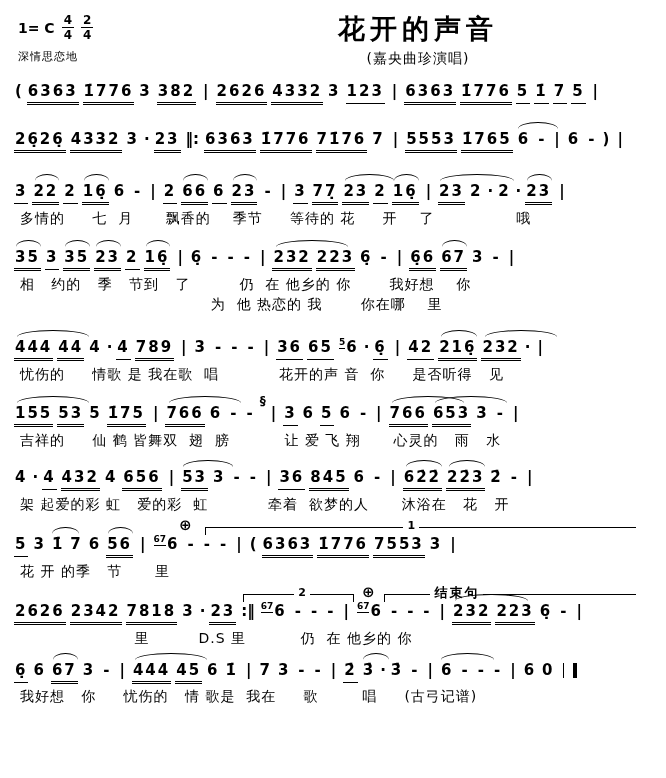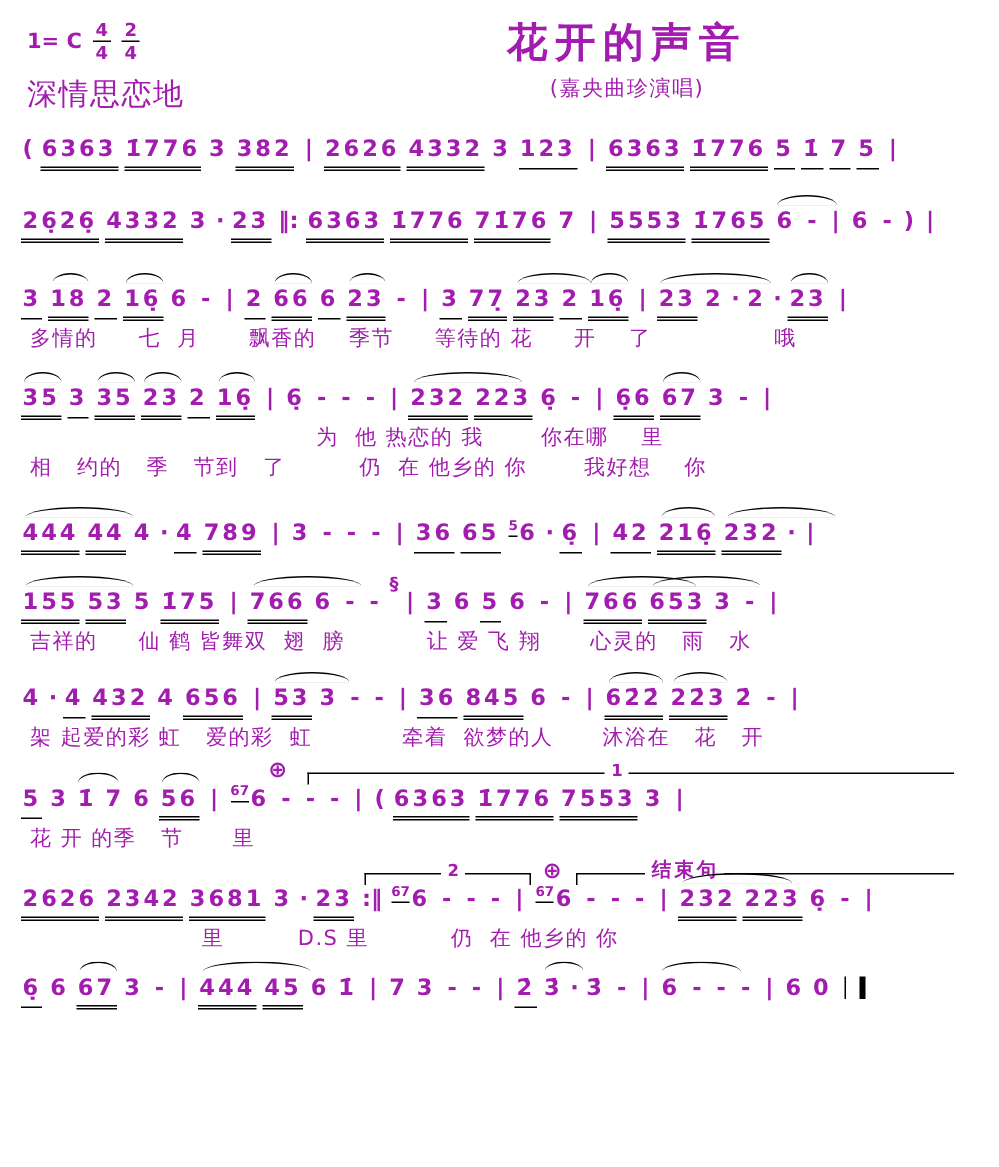--- a/index.html
+++ b/index.html
@@ -1,28 +1,28 @@
 <!DOCTYPE html>
 <html><head>
 <meta charset="utf-8">
 <style>
   html,body{margin:0;padding:0;background:#e8e8e8;}
   #sheet{
     position:relative;width:666px;height:778px;margin:0 auto;
-    background:#ffffff;color:#a21caf;overflow:hidden;
+    background:#ffffff;color:#000000;overflow:hidden;
     font-family:"DejaVu Sans","Liberation Sans",sans-serif;
   }
   
   .hdr{display:flex;align-items:flex-start;padding:14px 18px 0 18px;}
   .hdr-left{width:170px;font-weight:bold;font-size:14px;white-space:nowrap;}
   .keyline{display:flex;align-items:center;gap:2px;}
   .frac{display:inline-block;text-align:center;line-height:1;font-size:12px;margin-left:5px;vertical-align:middle;}
   .frac b{display:block;border-bottom:1.3px solid #000;padding:0 2px 1px;}
   .frac i{display:block;font-style:normal;padding-top:1px;}
-  .mood{font-weight:normal;font-size:20px;margin-top:8px;letter-spacing:1px;}
+  .mood{font-weight:normal;font-size:11px;margin-top:8px;letter-spacing:1px;}
   .hdr-center{flex:1;text-align:center;}
   .title{font-size:27px;font-weight:bold;letter-spacing:5px;line-height:1.1;}
   .subtitle{font-size:14px;margin-top:6px;letter-spacing:1px;}
   .hdr-right{width:150px;text-align:right;font-size:13px;padding-top:14px;letter-spacing:1px;white-space:nowrap;}
   
   .system{position:relative;padding:0 12px;}
   .music{display:flex;align-items:baseline;white-space:nowrap;height:26px;
          font-weight:bold;font-size:15px;line-height:1.25;}
   .tok{position:relative;display:inline-block;margin:0 2px;letter-spacing:2px;padding:0 1px;}
   .u1{border-bottom:1.3px solid #000;padding-bottom:3px;}
@@ -124,21 +124,21 @@
         <span class="tok">6</span>
         <span class="tok dash">-</span>
         <span class="tok paren">)</span>
         <span class="tok bar">|</span>
       </div>
   </div>
 
   <div class="system s3">
     <div class="music">
         <span class="tok u1">3</span>
-        <span class="tok u2 arc" style="--aw: 1;">18</span>
+        <span class="tok u2 arc" style="--aw: 1;">22</span>
         <span class="tok u1">2</span>
         <span class="tok u2 arc" style="--aw: 1;">16̣</span>
         <span class="tok">6</span>
         <span class="tok dash">-</span>
         <span class="tok bar">|</span>
         <span class="tok u1">2</span>
         <span class="tok u2 arc" style="--aw: 1;">66</span>
         <span class="tok u1">6</span>
         <span class="tok u2 arc" style="--aw: 1;">23</span>
         <span class="tok dash">-</span>
@@ -178,22 +178,22 @@
         <span class="tok u2">223</span>
         <span class="tok">6̣</span>
         <span class="tok dash">-</span>
         <span class="tok bar">|</span>
         <span class="tok u2">6̣6</span>
         <span class="tok u2 arc" style="--aw: 1;">67</span>
         <span class="tok">3</span>
         <span class="tok dash">-</span>
         <span class="tok bar">|</span>
       </div>
+    <div class="lyrics">相   约的   季   节到   了         仍  在 他乡的 你       我好想    你</div>
     <div class="lyrics">                                   为  他 热恋的 我       你在哪    里</div>
-    <div class="lyrics">相   约的   季   节到   了         仍  在 他乡的 你       我好想    你</div>
   </div>
 
   <div class="system s5">
     <div class="music">
         <span class="tok u2 arc" style="--aw: 2;">444</span>
         <span class="tok u2">44</span>
         <span class="tok">4</span>
         <span class="tok dot">·</span>
         <span class="tok u1">4</span>
         <span class="tok u2">789</span>
@@ -208,20 +208,21 @@
         <span class="tok"><span class="grace">5</span>6</span>
         <span class="tok dot">·</span>
         <span class="tok u1">6̣</span>
         <span class="tok bar">|</span>
         <span class="tok u1">42</span>
         <span class="tok u2 arc" style="--aw: 1;">216̣</span>
         <span class="tok u2 arc" style="--aw: 2;">232</span>
         <span class="tok dot">·</span>
         <span class="tok bar">|</span>
       </div>
+    <div class="lyrics">忧伤的     情歌 是 我在歌  唱           花开的声 音  你     是否听得   见</div>
   </div>
 
   <div class="system s6">
     <div class="music">
         <span class="tok u2 arc" style="--aw: 2;">155</span>
         <span class="tok u2">53</span>
         <span class="tok">5</span>
         <span class="tok u2">1̇75</span>
         <span class="tok bar">|</span>
         <span class="tok u2 arc" style="--aw: 2;">766</span>
@@ -309,21 +310,21 @@
           <i class="vlabel">2</i>
         </span>
       <span class="coda" style="left:54.5%">⊕</span>
       <span class="volta ending" style="left:58%;width:39%">
           <i class="vlabel" style="left:18%">结束句</i>
         </span>
     </div>
     <div class="music">
         <span class="tok u2">2626</span>
         <span class="tok u2">2342</span>
-        <span class="tok u2">3681</span>
+        <span class="tok u2">7818</span>
         <span class="tok">3</span>
         <span class="tok dot">·</span>
         <span class="tok u2">23</span>
         <span class="tok rep">:‖</span>
         <span class="tok"><span class="grace">67</span>6</span>
         <span class="tok dash">-</span>
         <span class="tok dash">-</span>
         <span class="tok dash">-</span>
         <span class="tok bar">|</span>
         <span class="tok"><span class="grace">67</span>6</span>
@@ -366,15 +367,16 @@
         <span class="tok bar">|</span>
         <span class="tok arc" style="--aw: 4;">6</span>
         <span class="tok dash">-</span>
         <span class="tok dash">-</span>
         <span class="tok dash">-</span>
         <span class="tok bar">|</span>
         <span class="tok">6</span>
         <span class="tok">0</span>
         <span class="tok endbar"></span>
       </div>
+    <div class="lyrics">我好想   你     忧伤的   情 歌是  我在     歌        唱     (古弓记谱)</div>
   </div>
 
 </div>
 
 </body></html>

